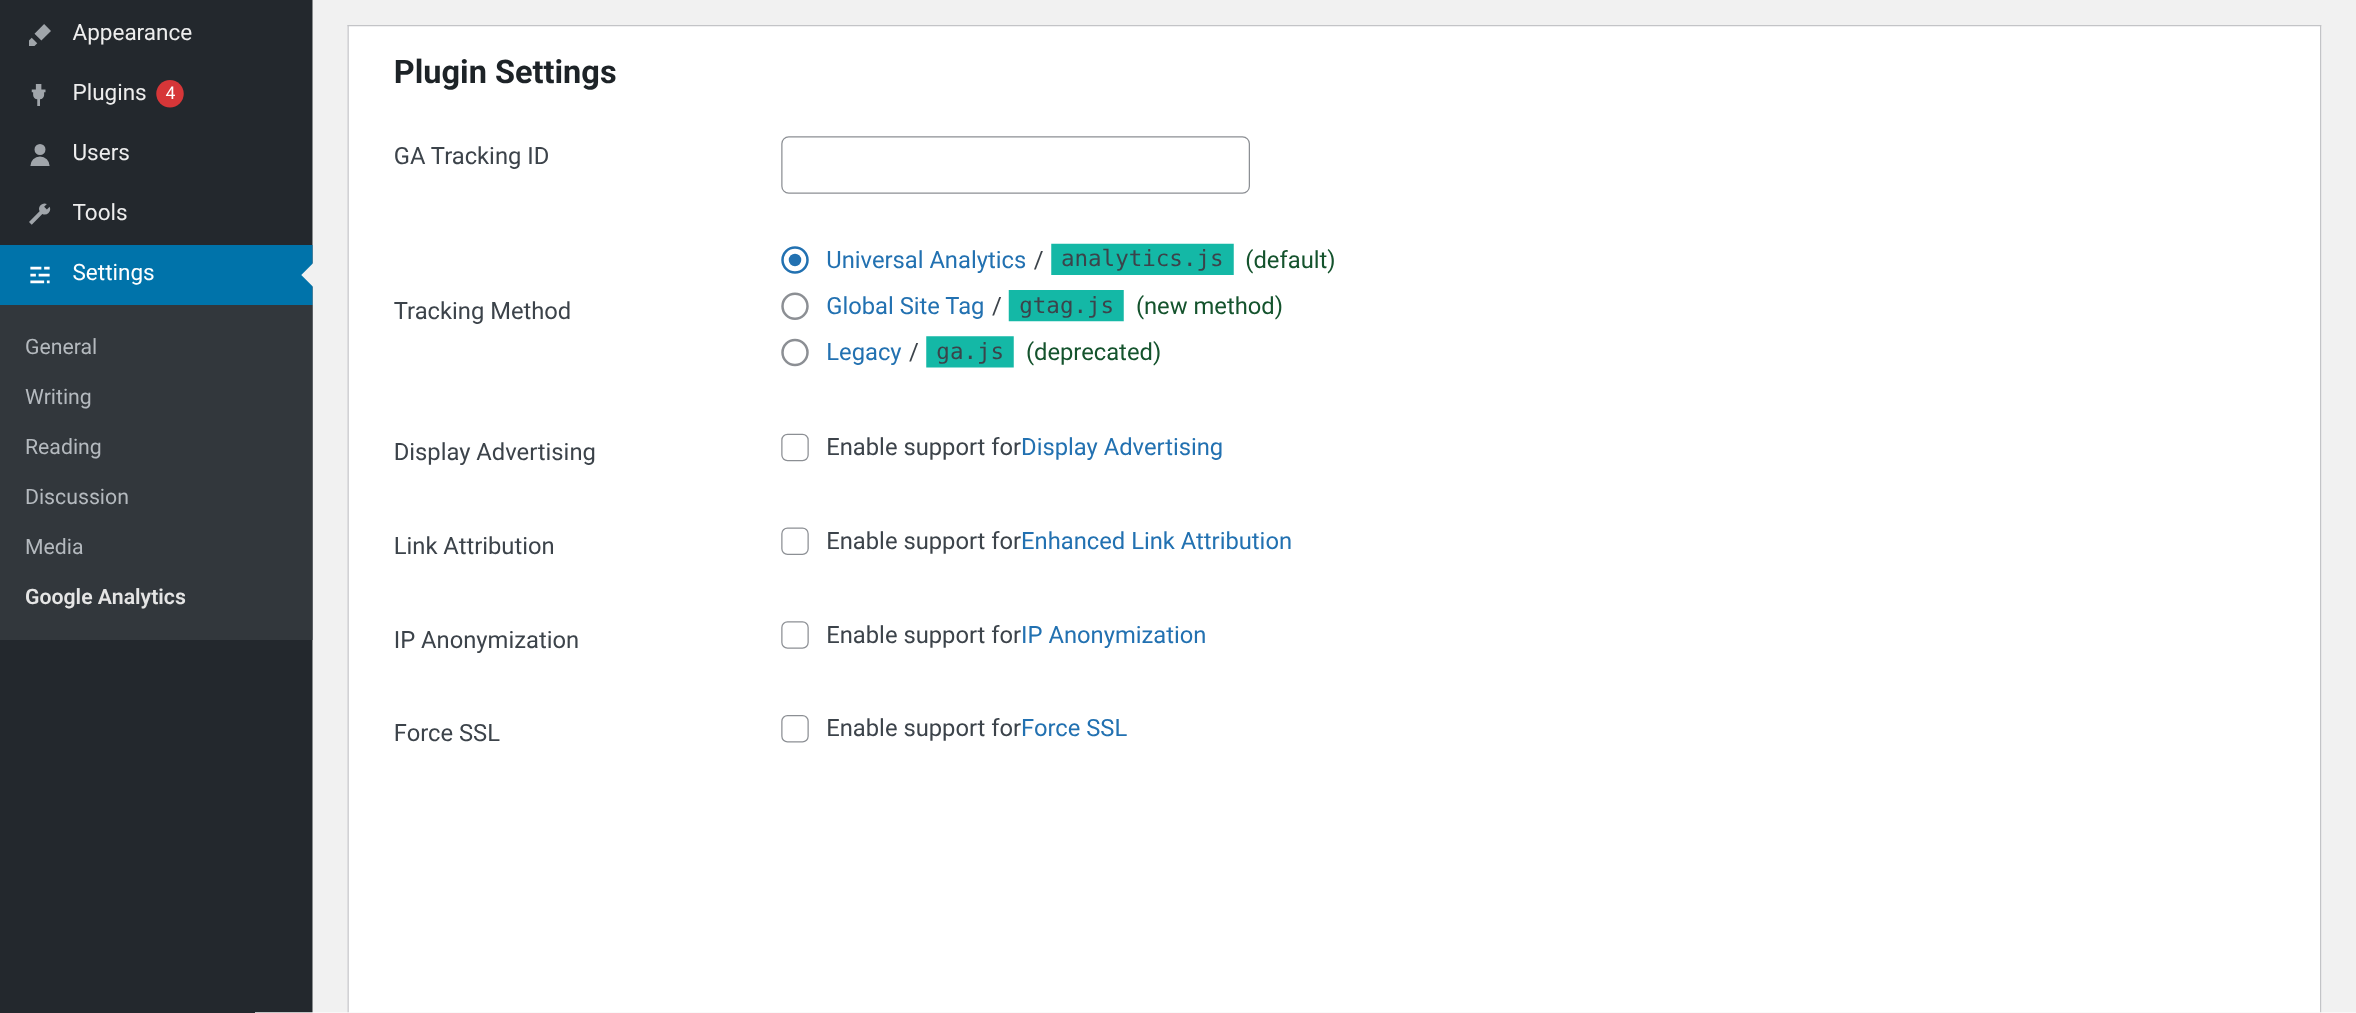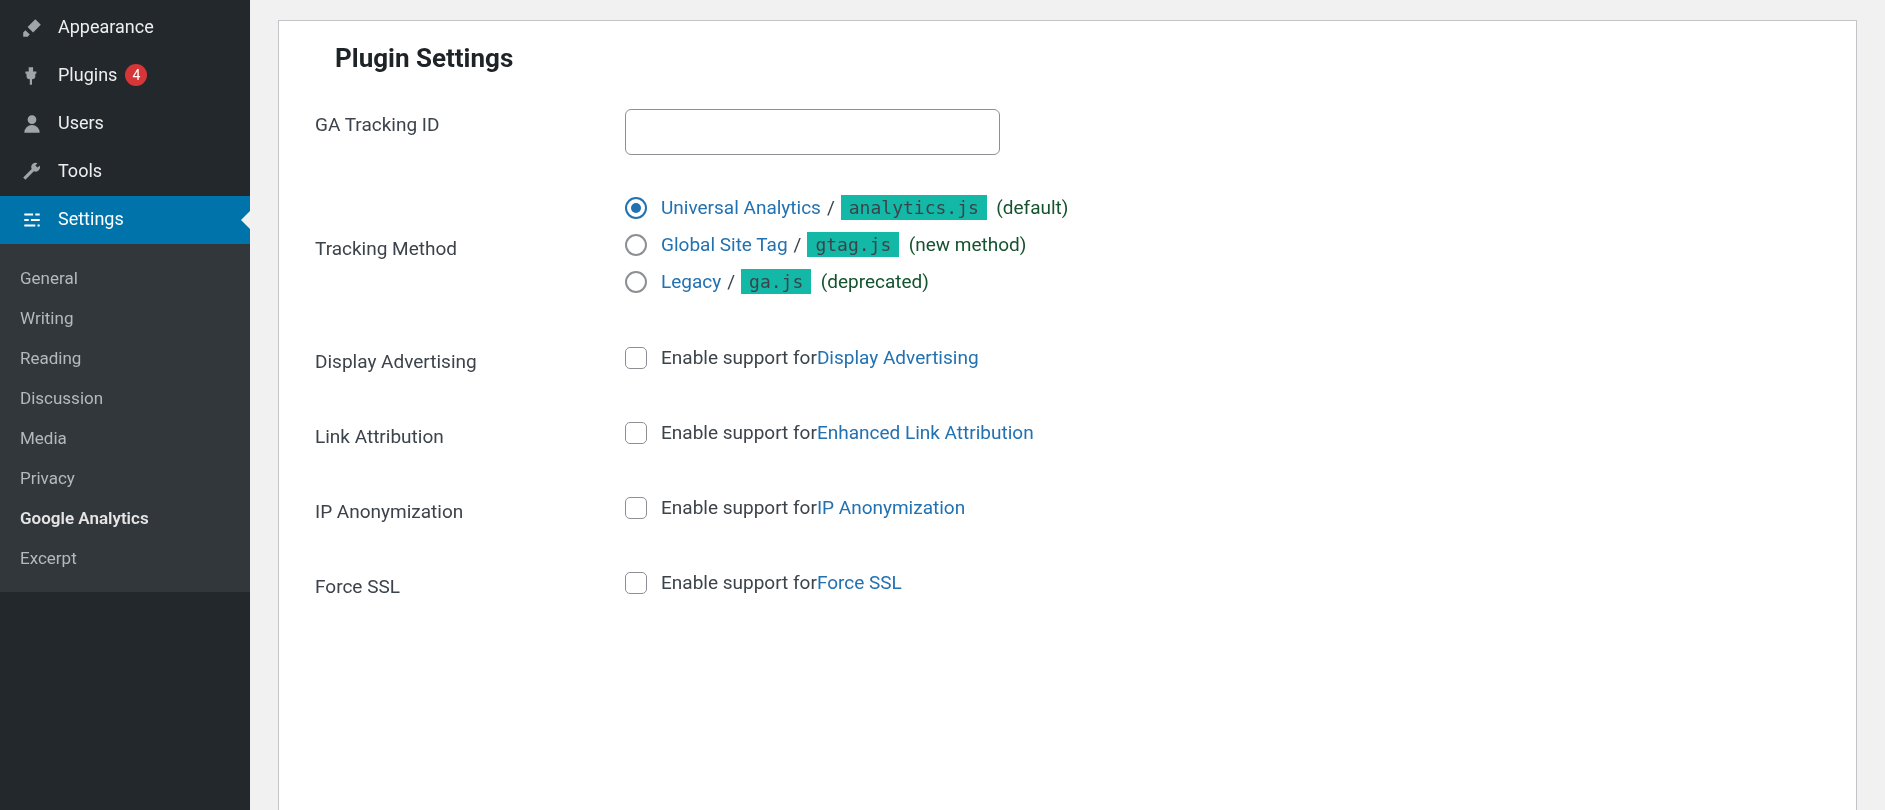--- a/index.html
+++ b/index.html
@@ -93,21 +93,20 @@
     border: 1px solid #c3c4c7;
     border-bottom: none;
     padding: 22px 36px 40px 36px;
     min-height: calc(100vh - 20px);
   }
   .panel h2 {
     font-size: 26px;
     font-weight: 700;
     margin-bottom: 36px;
     color: #1d2327;
-    margin-left: 20px;
   }
 
   .form-row {
     display: flex;
     align-items: flex-start;
     margin-bottom: 40px;
   }
   .form-row .label {
     width: 310px;
     font-size: 19px;
@@ -233,23 +232,21 @@
       </span>
       <span>Settings</span>
     </div>
 
     <div class="submenu">
       <div class="submenu-item">General</div>
       <div class="submenu-item">Writing</div>
       <div class="submenu-item">Reading</div>
       <div class="submenu-item">Discussion</div>
       <div class="submenu-item">Media</div>
-      <div class="submenu-item">Privacy</div>
       <div class="submenu-item current">Google Analytics</div>
-      <div class="submenu-item">Excerpt</div>
     </div>
   </div>
 
   <div class="main">
     <div class="panel">
       <h2>Plugin Settings</h2>
 
       <div class="form-row">
         <div class="label">GA Tracking ID</div>
         <div class="field">

